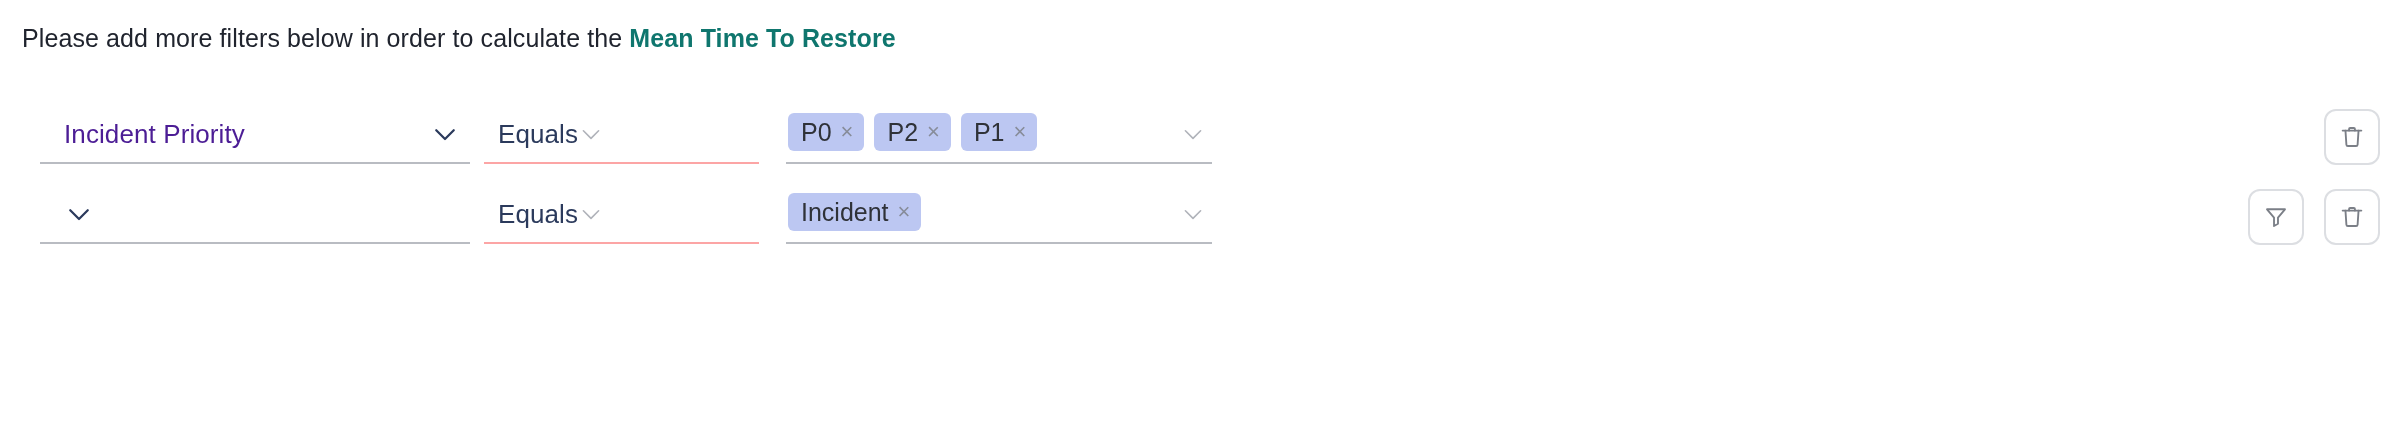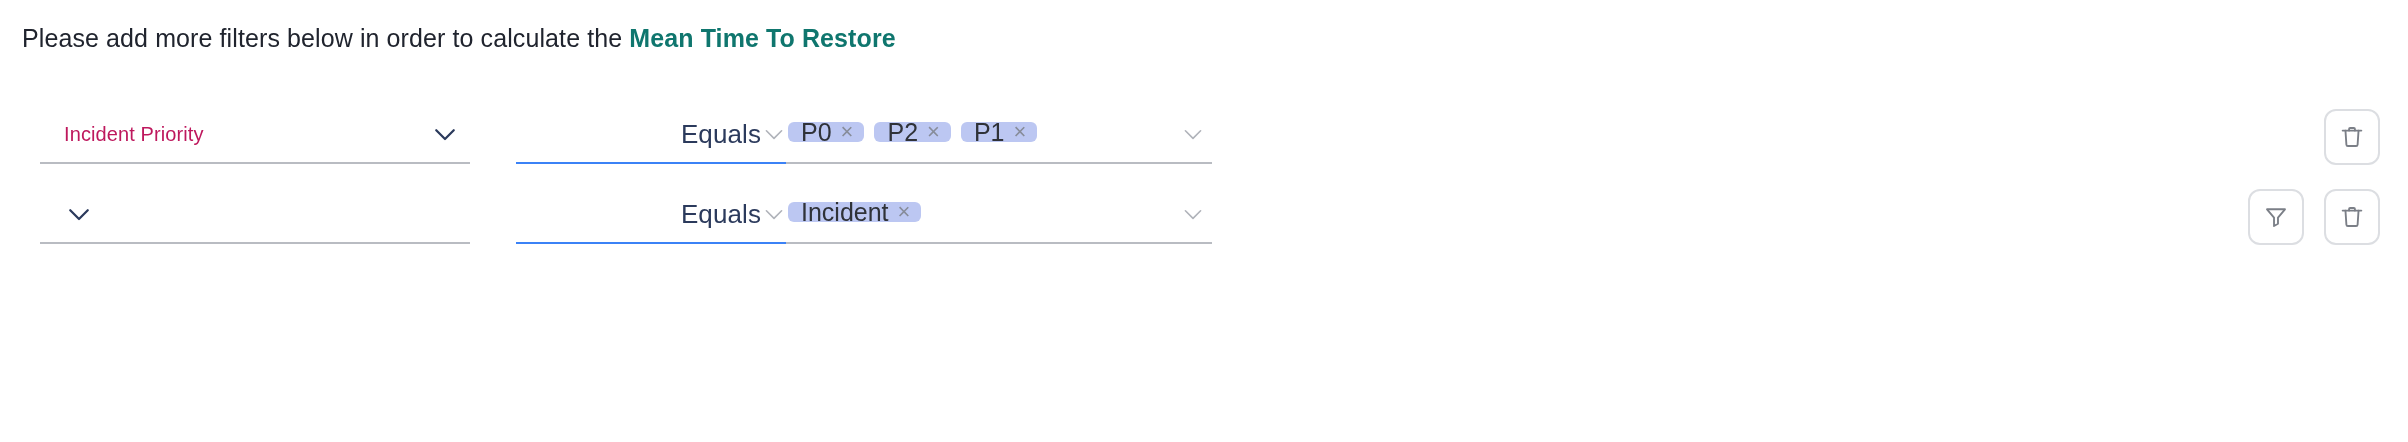--- a/index.html
+++ b/index.html
@@ -68,36 +68,36 @@
     top: 6px;
     width: 430px;
     height: 58px;
     border-bottom: 2px solid #b9bcc2;
     display: flex;
     align-items: center;
     justify-content: space-between;
     padding: 0 10px 0 24px;
   }
   .field-cell .value {
-    font-size: 20px;
-    color: #be185d;
+    font-size: 26px;
+    color: #4c1d95;
     letter-spacing: 0.1px;
     white-space: nowrap;
   }
 
   .op-cell {
     position: absolute;
-    left: 516px;
+    left: 484px;
     top: 6px;
     width: 275px;
     height: 58px;
-    border-bottom: 2px solid #3b82f6;
-    display: flex;
-    align-items: center;
-    justify-content: flex-end;
+    border-bottom: 2px solid #fca5a5;
+    display: flex;
+    align-items: center;
+    justify-content: flex-start;
     padding: 0 4px 0 14px;
   }
   .op-cell .value {
     font-size: 26px;
     color: #2b3a5c;
     letter-spacing: 0.1px;
     white-space: nowrap;
   }
 
   .value-cell {
@@ -119,21 +119,21 @@
     flex: 1 1 auto;
     min-width: 0;
     padding-bottom: 4px;
   }
   .chip {
     display: inline-flex;
     align-items: center;
     gap: 9px;
     background: #bcc7f2;
     border-radius: 6px;
-    height: 20px;
+    height: 38px;
     padding: 0 11px 0 13px;
     white-space: nowrap;
   }
   .chip .chip-label {
     font-size: 25px;
     color: #2f3238;
     line-height: 1;
   }
   .chip .chip-remove {
     font-size: 22px;

